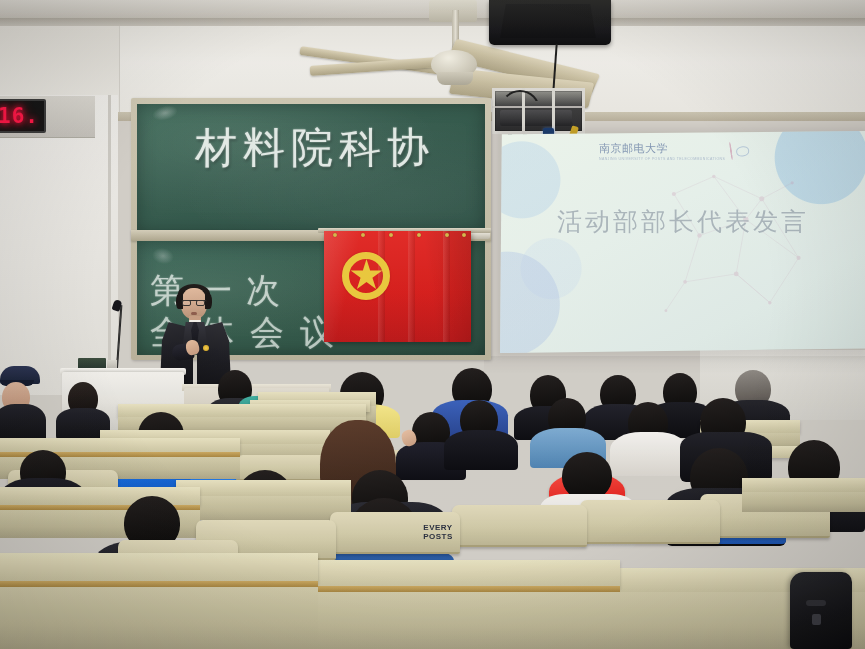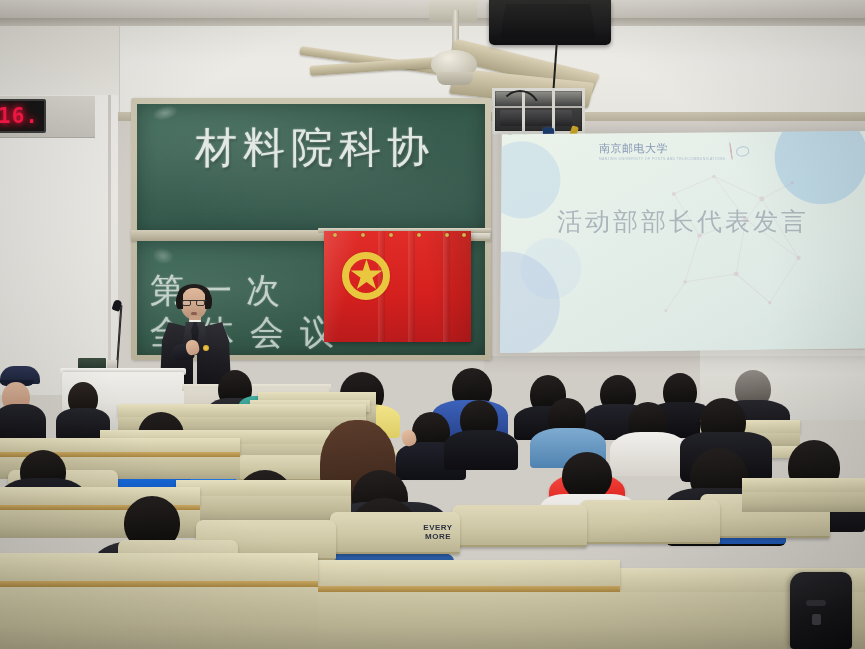--- a/index.html
+++ b/index.html
@@ -871,21 +871,21 @@
   <div class="abs seatback sb-h"></div>
 
   <div class="abs head h-black" style="left:236px;top:470px;width:58px;height:60px;"></div>
   <div class="abs body" style="left:196px;top:508px;width:130px;height:56px;background:linear-gradient(175deg,#9aa2aa 0%, #76808a 55%, #565f68 100%);border-radius:32% 24% 6px 6px;"></div>
   <div class="abs" style="left:288px;top:480px;width:26px;height:36px;background:linear-gradient(175deg,#e6c0a2,#c99b7d);border-radius:40% 40% 48% 48%;"></div>
 
   <div class="abs head h-black" style="left:352px;top:470px;width:56px;height:56px;"></div>
   <div class="abs body" style="left:334px;top:502px;width:112px;height:56px;background:linear-gradient(175deg,#2c2c34 0%, #17171c 55%, #0d0d11 100%);border-radius:30% 30% 6px 6px;"></div>
   <div class="abs globe-graphic"></div>
   <div class="abs globe-text" style="white-space:pre-line;">EVERY
-MORE</div>
+POSTS</div>
 
   <div class="abs red-hood"></div>
   <div class="abs head h-black" style="left:562px;top:452px;width:50px;height:48px;"></div>
   <div class="abs body" style="left:540px;top:494px;width:96px;height:54px;background:linear-gradient(180deg,#f0eeea,#cfccc6);border-radius:26% 26% 6px 6px;"></div>
 
   <div class="abs head h-black" style="left:690px;top:448px;width:58px;height:58px;"></div>
   <div class="abs body" style="left:666px;top:488px;width:120px;height:58px;background:linear-gradient(175deg,#232329 0%, #131317 60%, #0a0a0d 100%);border-radius:28% 28% 6px 6px;"></div>
   <div class="abs" style="left:706px;top:530px;width:80px;height:14px;background:linear-gradient(180deg,#2f6fd4,#1c50a8);border-radius:4px;"></div>
 
   <div class="abs head h-black" style="left:788px;top:440px;width:52px;height:54px;"></div>

